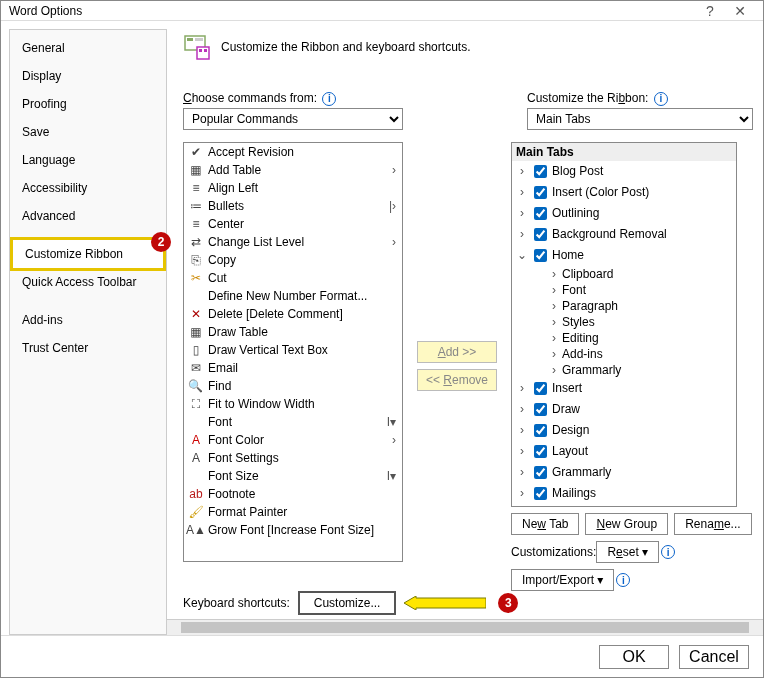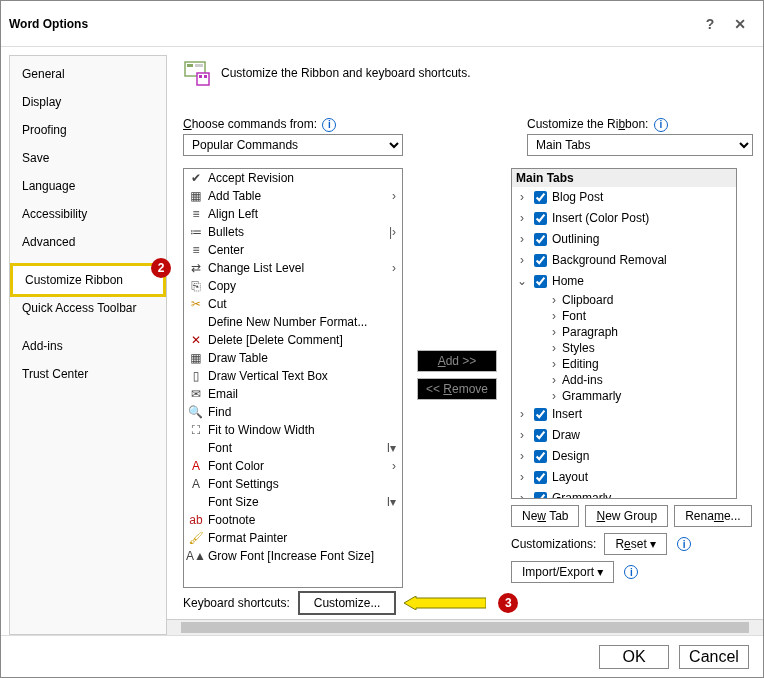--- a/index.html
+++ b/index.html
@@ -1,18 +1,18 @@
 <!DOCTYPE html>
 <html><head>
 <meta charset="utf-8">
 <style>
   * { box-sizing: border-box; font-family: "Segoe UI", Arial, sans-serif; }
   body { margin: 0; background: #fff; }
   .dialog { width:764px; height:678px; border:1px solid #888; background:#fff; position:relative; display:flex; flex-direction:column;}
-  .titlebar { height:46px; display:flex; align-items:center; padding:0 8px; border-bottom:1px solid #ddd; font-size:12px;font-weight:bold; }
+  .titlebar { height:20px; display:flex; align-items:center; padding:0 8px; border-bottom:1px solid #ddd; font-size:12px; }
   .titlebar .spacer { flex:1; }
   .titlebar .tbtn { width:30px; text-align:center; color:#555; font-size:14px; cursor:pointer;}
   .body { flex:1; display:flex; overflow:hidden; padding:8px 0 0 8px;}
   .sidebar { width:158px; border:1px solid #ccc; background:#f9f9f9; padding:4px 0;}
   .sidebar-item { font-size:12px; padding:7px 12px; cursor:pointer; position:relative;}
   .sidebar-item.selected { background:#fff; border:3px solid #e6c400; margin:-3px 0; }
   .badge { position:absolute; right:-8px; top:-8px; width:20px; height:20px; border-radius:50%; background:#c00808; color:#fff; font-size:12px; font-weight:bold; display:flex; align-items:center; justify-content:center;}
   .sidebar-sep { height:10px; }
   .main { flex:1; padding:4px 10px 0 16px; position:relative; font-size:12px; display:flex; flex-direction:column;}
   .heading { display:flex; align-items:center; gap:10px; margin-bottom:14px;}
@@ -24,34 +24,34 @@
   .info { color:#0a62c9; font-weight:bold; margin-left:2px; display:inline-flex; width:14px; height:14px; border:1px solid #0a62c9; border-radius:50%; align-items:center; justify-content:center; font-size:10px;}
   select.combo { width:100%; height:22px; border:1px solid #888; font-size:12px; padding:0 4px; background:#fff;}
   .lists { display:flex; gap:8px; margin-top:12px; flex:1; min-height:0;}
   .listbox { width:220px; height:420px; border:1px solid #888; background:#fff; overflow-y:scroll; overflow-x:hidden;}
   .listbox::-webkit-scrollbar { width:16px; background:#efefef;}
   .listbox::-webkit-scrollbar-thumb { background:#c4c4c4; border:1px solid #9a9a9a;}
   .cmd { display:flex; align-items:center; font-size:12px; padding:1px 4px; gap:4px; white-space:nowrap; cursor:pointer;}
   .cmd .ic { width:16px; height:16px; flex-shrink:0; display:flex; align-items:center; justify-content:center; font-size:12px; color:#444;}
   .cmd .arr { margin-left:auto; color:#555; padding-right:2px;}
   .mid { display:flex; flex-direction:column; justify-content:center; gap:6px; padding:0 6px;}
-  .mid button { width:80px; height:22px; border:1px solid #bbb; background:#000000; font-size:12px; color:#888; cursor:default;}
+  .mid button { width:80px; height:22px; border:1px solid #bbb; background:#fef9c3; font-size:12px; color:#888; cursor:default;}
   .tree { width:226px; height:380px; border:1px solid #888; background:#fff; overflow-y:scroll;}
   .tree::-webkit-scrollbar { width:16px; background:#efefef;}
   .tree::-webkit-scrollbar-thumb { background:#c4c4c4; border:1px solid #9a9a9a;}
   .thdr { font-weight:bold; background:#eee; padding:2px 4px; font-size:12px;}
   .tn { display:flex; align-items:center; font-size:12px; padding:1px 2px; gap:2px; cursor:pointer;}
   .tn .exp { width:12px; text-align:center; color:#555;}
   .tn input[type=checkbox]{ width:13px; height:13px; accent-color:#0067c0;}
   .tn.l1 { padding-left:4px;}
   .tn.l2 { padding-left:36px;}
   .trbtns { display:flex; gap:6px; margin-top:6px;}
   .trbtns button, .smbtn { height:22px; border:1px solid #888; background:#fff; font-size:12px; padding:0 10px; cursor:pointer;}
-  .custrow { display:flex; align-items:center; gap:8px; margin-top:6px;}
-  .kb { display:flex; align-items:center; gap:8px; margin-top:8px;}
+  .custrow { display:flex; align-items:center; margin-top:6px;}
+  .kb { display:flex; align-items:center; gap:8px; }
   .kb button { height:24px; border:2px solid #555; background:#fff; font-size:12px; padding:0 14px; cursor:pointer;}
   .badge3 { width:20px; height:20px; border-radius:50%; background:#c00808; color:#fff; font-size:12px; font-weight:bold; display:inline-flex; align-items:center; justify-content:center; margin-left:4px;}
   .arrow { position:absolute; left:384px; top:587px; width:82px; height:14px; pointer-events:none;}
   .hscroll { height:16px; background:#efefef; border-top:1px solid #ccc; margin:4px -10px 0 -16px; position:relative;}
   .hscroll .thumb { position:absolute; left:14px; right:14px; top:2px; bottom:2px; background:#c4c4c4;}
   .footer { height:42px; border-top:1px solid #ddd; display:flex; align-items:center; justify-content:flex-end; gap:10px; padding:0 14px;}
   .footer button { width:70px; height:24px; border:1px solid #888; background:#fff; font-size:16px; cursor:pointer;}
   .u { text-decoration: underline; }
 </style>
 </head>

